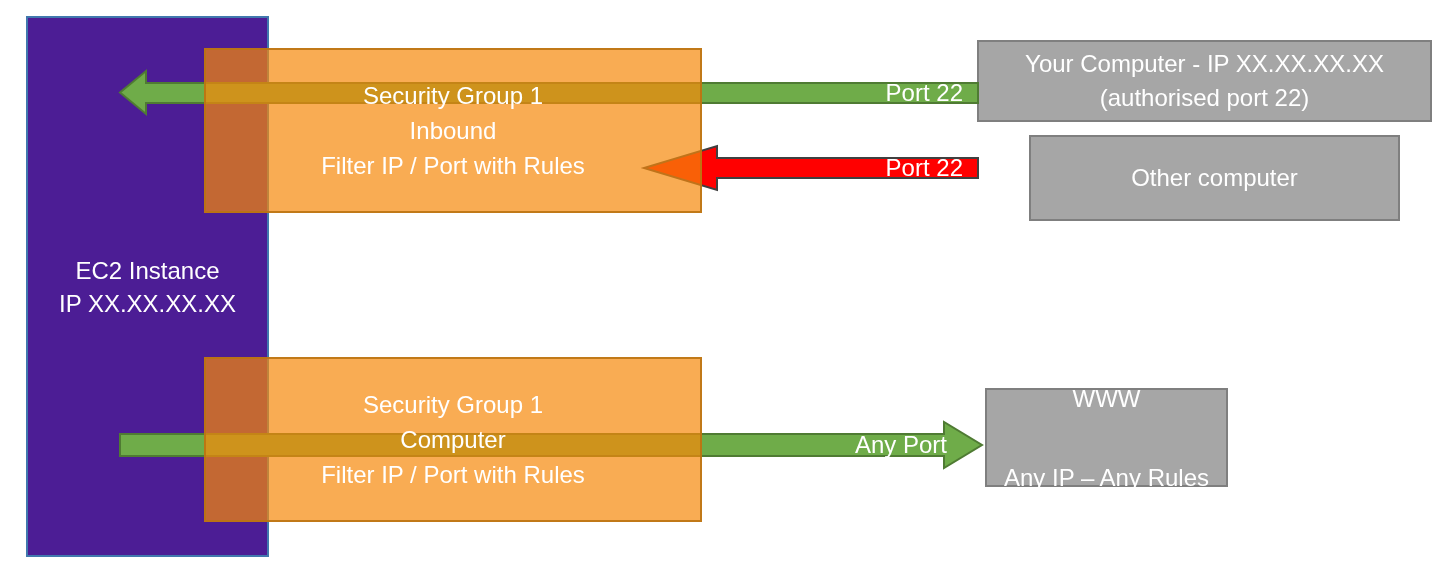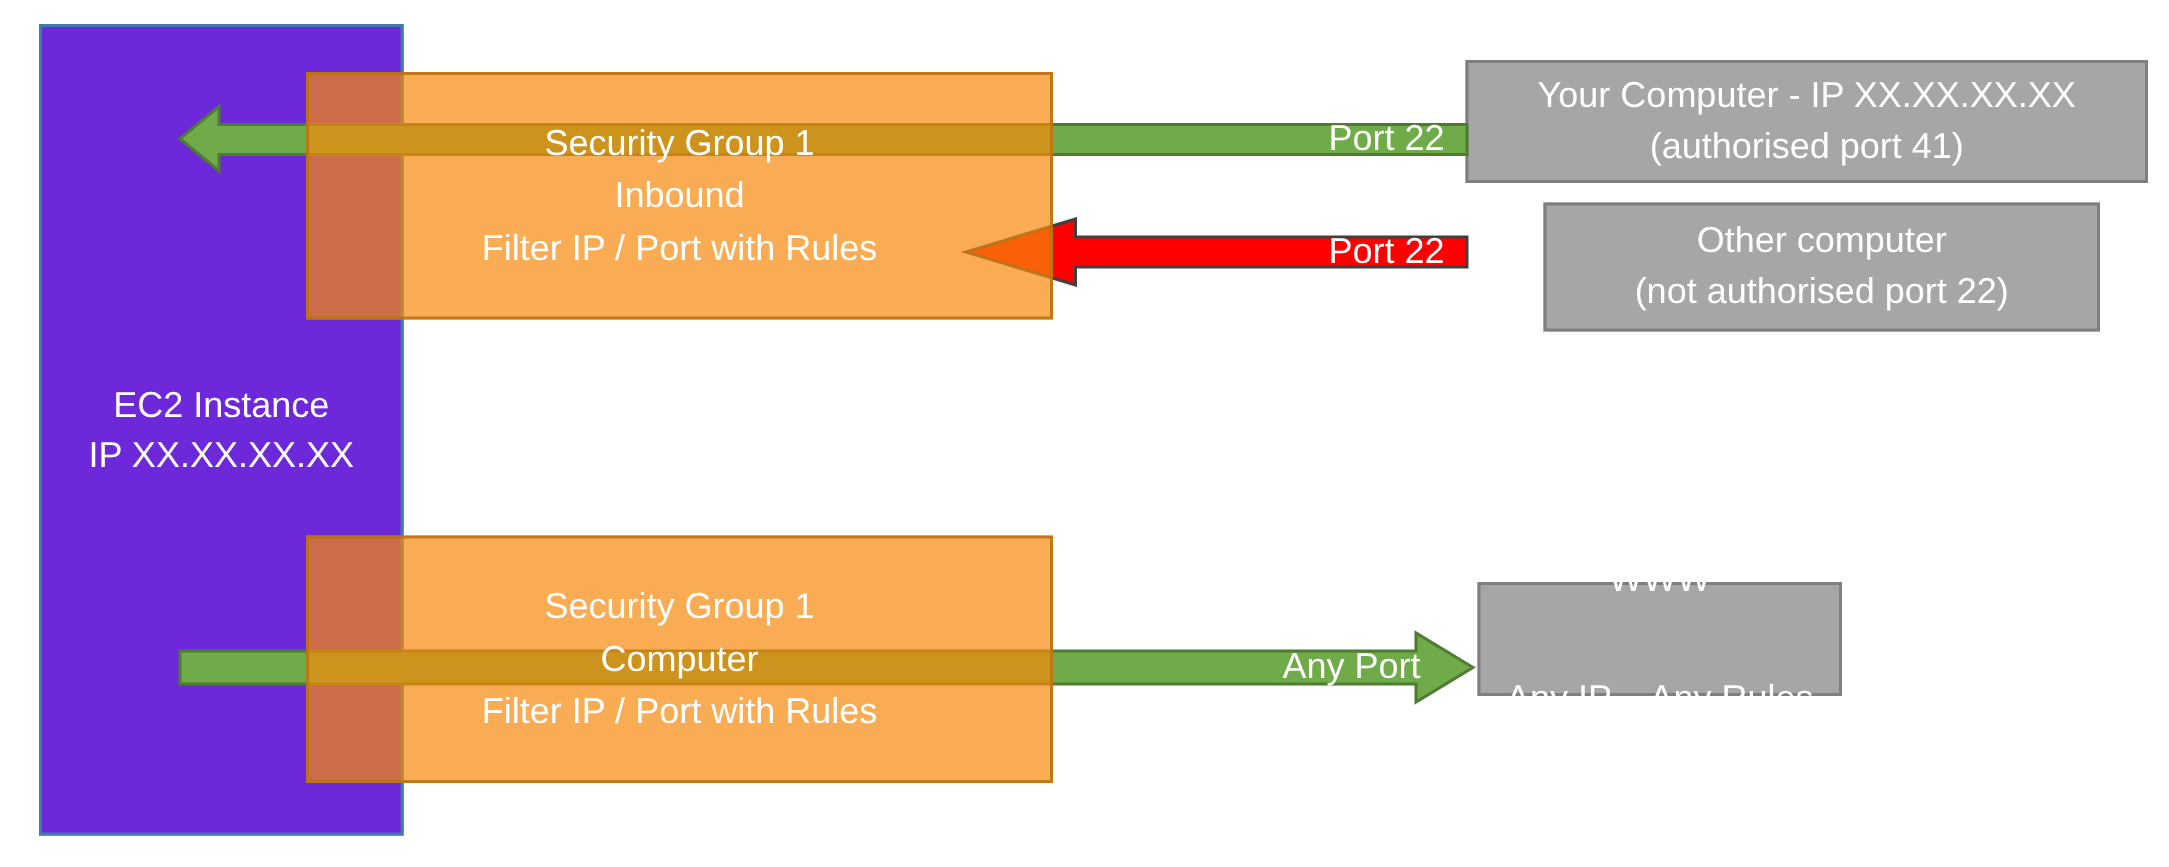--- a/index.html
+++ b/index.html
@@ -19,21 +19,21 @@
     flex-direction: column;
     justify-content: center;
     align-items: center;
     text-align: left;
   }
   .box span { display: block; white-space: nowrap; }
 
   
   .ec2 {
     left: 26px; top: 16px; width: 243px; height: 541px;
-    background: #6d28d9;
+    background: #4c1d95;
     border: 2px solid #4178AE;
     z-index: 0;
     font-size: 24px; line-height: 33px;
   }
 
   
   .sg {
     left: 204px; width: 498px; height: 165px;
     background: rgba(246, 137, 10, 0.70);
     border: 2px solid rgba(186, 115, 18, 0.90);
@@ -45,21 +45,21 @@
 
   
   .node {
     background: #A6A6A6;
     border: 2px solid #7F7F7F;
     z-index: 0;
     font-size: 24px; line-height: 34px;
   }
   .node-your-computer  { left: 977px; top: 40px;  width: 455px; height: 82px; }
   .node-other-computer { left: 1029px; top: 135px; width: 371px; height: 86px; }
-  .node-www            { left: 985px; top: 388px; width: 243px; height: 76px; line-height: 35px; gap: 44px; }
+  .node-www            { left: 985px; top: 388px; width: 243px; height: 99px; line-height: 35px; gap: 44px; }
 
   
   .arrows-layer {
     position: absolute; left: 0; top: 0;
     z-index: 1;
   }
   .arrow-stroke-green { stroke: #4F7B33; stroke-width: 2; }
   .arrow-stroke-red   { stroke: #404040; stroke-width: 2; }
 
   
@@ -80,26 +80,25 @@
 
 <div class="canvas">
 
   <div class="box ec2">
     <span>EC2 Instance</span>
     <span>IP XX.XX.XX.XX</span>
   </div>
 
   <div class="box node node-your-computer">
     <span>Your Computer - IP XX.XX.XX.XX</span>
-    <span>(authorised port 41)</span>
+    <span>(authorised port 22)</span>
   </div>
 
   <div class="box node node-other-computer">
     <span>Other computer</span>
-    <span>(not authorised port 22)</span>
   </div>
 
   <div class="box node node-www">
     <span>WWW</span>
     <span>Any IP – Any Rules</span>
   </div>
 
   <svg class="arrows-layer" width="1446" height="578" viewBox="0 0 1446 578">
     <polygon class="arrow-stroke-green" points="978,83 146,83 146,71 120,92.5 146,114 146,103 978,103" fill="#6FAC49"></polygon>
     <polygon class="arrow-stroke-red" points="978,158 717,158 717,146 644,168 717,190 717,178 978,178" fill="#FF0000"></polygon>

